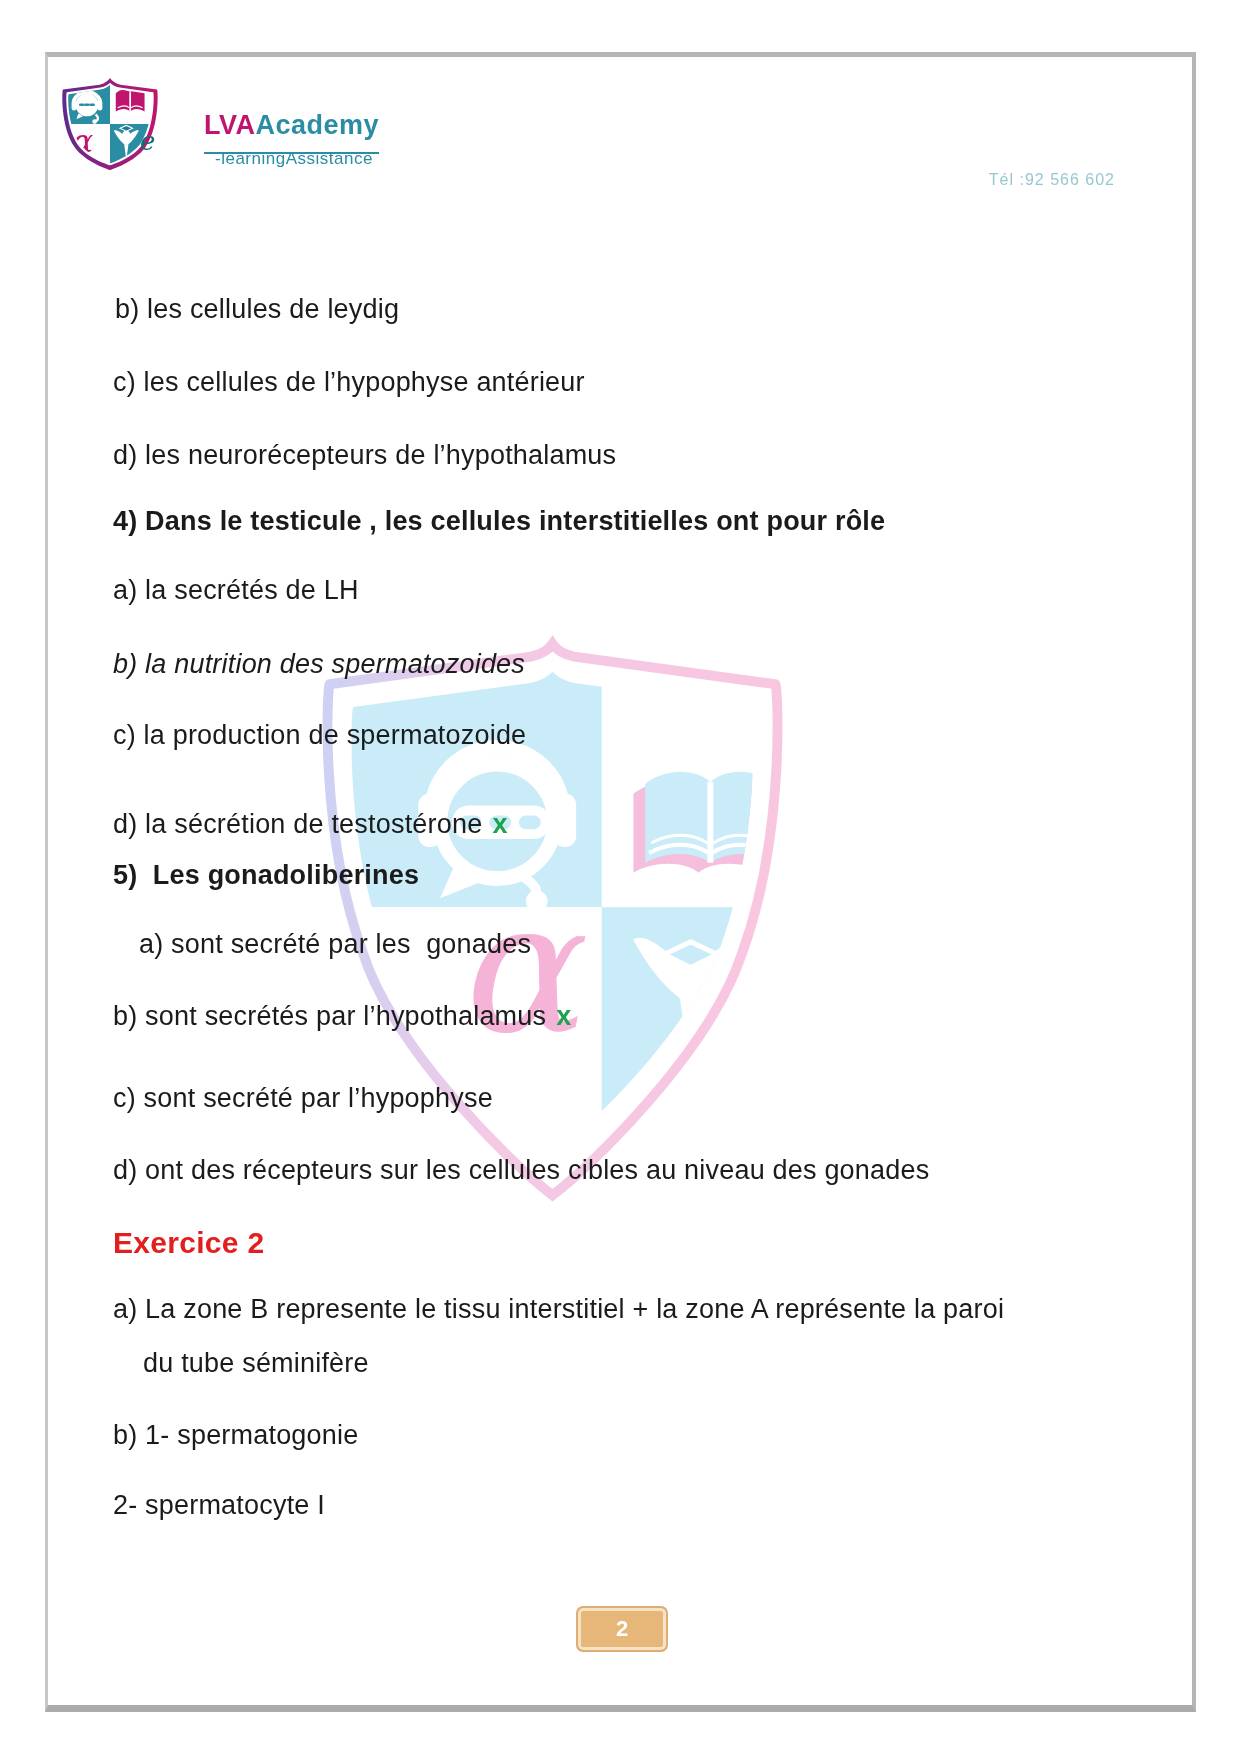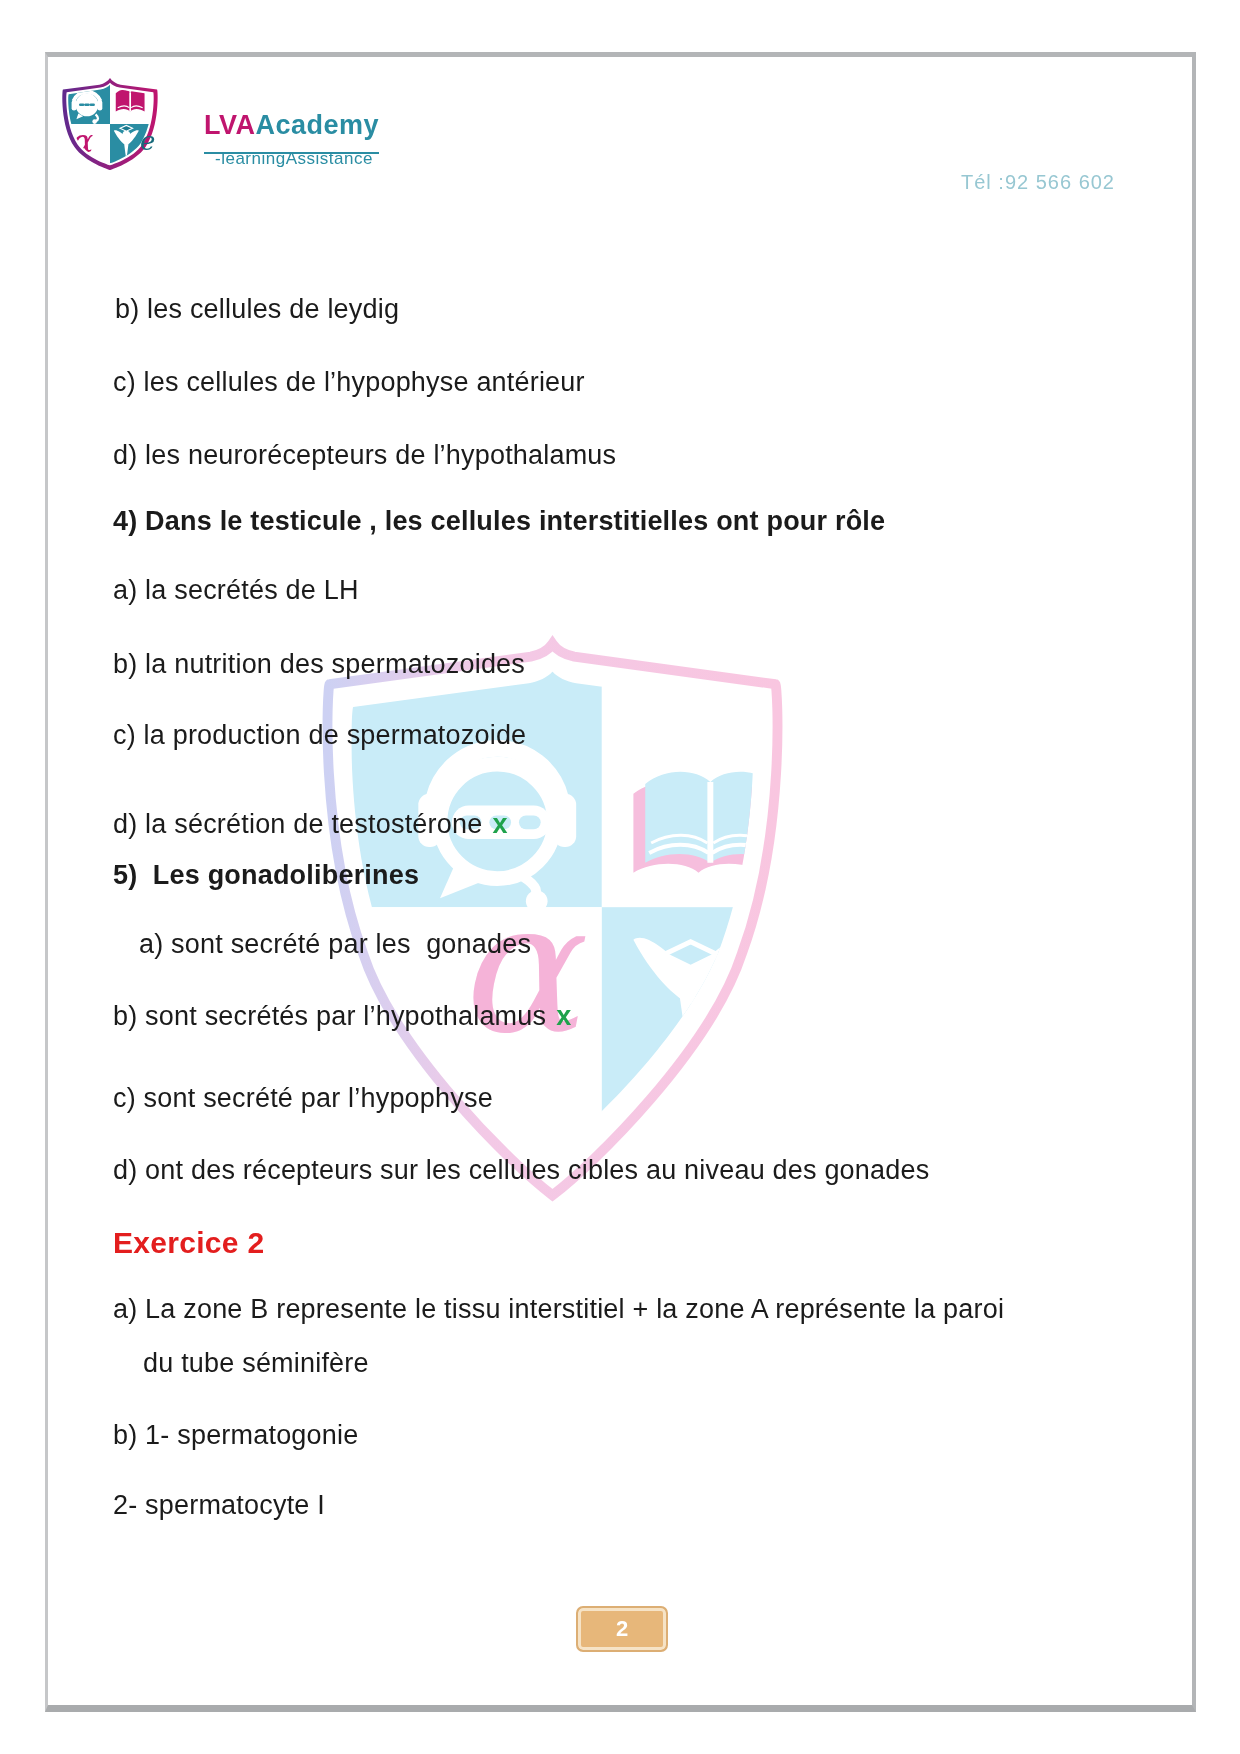--- a/index.html
+++ b/index.html
@@ -19,21 +19,21 @@
   #logo{position:absolute;left:56px;top:76px;width:108px;height:96px;z-index:3;}
   #emark{position:absolute;left:140px;top:126px;z-index:3;font-family:"DejaVu Serif","Liberation Serif",serif;
          font-style:italic;font-size:26px;color:#16697a;}
   #brand{position:absolute;left:204px;top:110px;z-index:3;font-size:27px;letter-spacing:.5px;
          border-bottom:2px solid #2a8da3;padding-bottom:11px;white-space:pre;}
   #brand .b1{color:#c0156e;font-weight:bold;}
   #brand .b2{color:#2a8da3;font-weight:600;}
   #tagline{position:absolute;left:215px;top:149px;z-index:3;font-size:17px;color:#2a8da3;letter-spacing:.5px;}
   #contact{position:absolute;left:700px;top:168px;width:415px;text-align:right;z-index:3;color:#97c7d2;}
   #contact .site{font-size:25px;letter-spacing:1px;text-decoration:underline;}
-  #contact .tel{font-size:20px;letter-spacing:1px;margin-top:3px;}
+  #contact .tel{font-size:16px;letter-spacing:1px;margin-top:3px;}
 
   
   .line{position:absolute;z-index:3;font-size:27px;color:#1b1b1b;white-space:pre;letter-spacing:.2px;}
   .line.bold{font-weight:bold;}
   .line.exercise{font-size:30px;font-weight:bold;color:#e31e1e;letter-spacing:.3px;}
   .line .mark{color:#1fa24c;font-weight:bold;margin-left:10px;}
 
   
   #pagebadge{position:absolute;left:576px;top:1606px;width:88px;height:42px;z-index:3;
              background:#e7b77a;border:2px solid #dcae74;border-radius:7px;
@@ -159,21 +159,21 @@
   <div id="contact">
     <div class="tel">Tél :92 566 602</div>
   </div>
 
   <div id="lines">
       <div class="line" style="top: 294px; left: 115px;"><span>b) les cellules de leydig</span></div>
       <div class="line" style="top: 367px; left: 113px; text-align: right;"><span>c) les cellules de l’hypophyse antérieur</span></div>
       <div class="line" style="top: 440px; left: 113px;"><span>d) les neurorécepteurs de l’hypothalamus</span></div>
       <div class="line bold" style="top: 506px; left: 113px;"><span>4) Dans le testicule , les cellules interstitielles ont pour rôle</span></div>
       <div class="line" style="top: 575px; left: 113px;"><span>a) la secrétés de LH</span></div>
-      <div class="line" style="top: 649px; left: 113px;"><span>b) la nutrition des spermatozoides</span></div>
+      <div class="line" style="top: 649px; left: 113px; font-style: italic;"><span>b) la nutrition des spermatozoides</span></div>
       <div class="line" style="top: 720px; left: 113px;"><span>c) la production de spermatozoide</span></div>
       <div class="line" style="top: 809px; left: 113px;"><span>d) la sécrétion de testostérone</span><span class="mark">x</span></div>
       <div class="line bold" style="top: 860px; left: 113px;"><span>5)  Les gonadoliberines</span></div>
       <div class="line" style="top: 929px; left: 113px; margin-left: 26px;"><span>a) sont secrété par les  gonades</span></div>
       <div class="line" style="top: 1001px; left: 113px;"><span>b) sont secrétés par l’hypothalamus</span><span class="mark">x</span></div>
       <div class="line" style="top: 1083px; left: 113px;"><span>c) sont secrété par l’hypophyse</span></div>
       <div class="line" style="top: 1155px; left: 113px;"><span>d) ont des récepteurs sur les cellules cibles au niveau des gonades</span></div>
       <div class="line exercise" style="top: 1226px; left: 113px;"><span>Exercice 2</span></div>
       <div class="line" style="top: 1294px; left: 113px;"><span>a) La zone B represente le tissu interstitiel + la zone A représente la paroi</span></div>
       <div class="line" style="top: 1348px; left: 143px;"><span>du tube séminifère</span></div>

